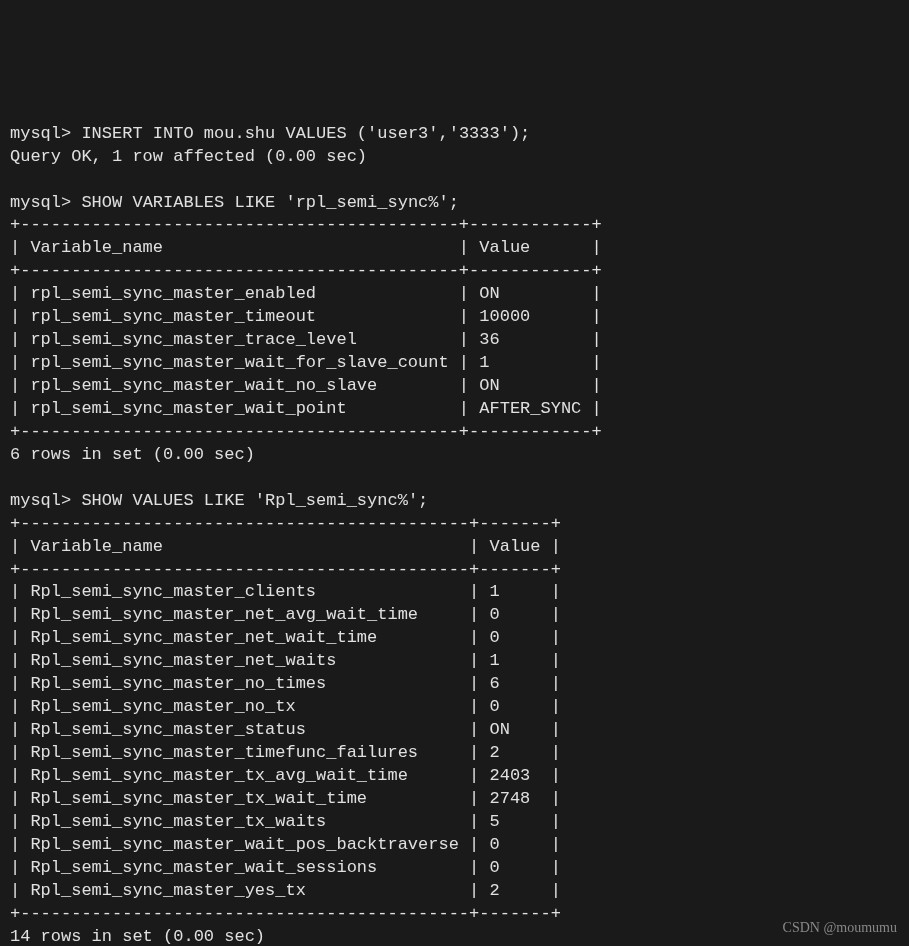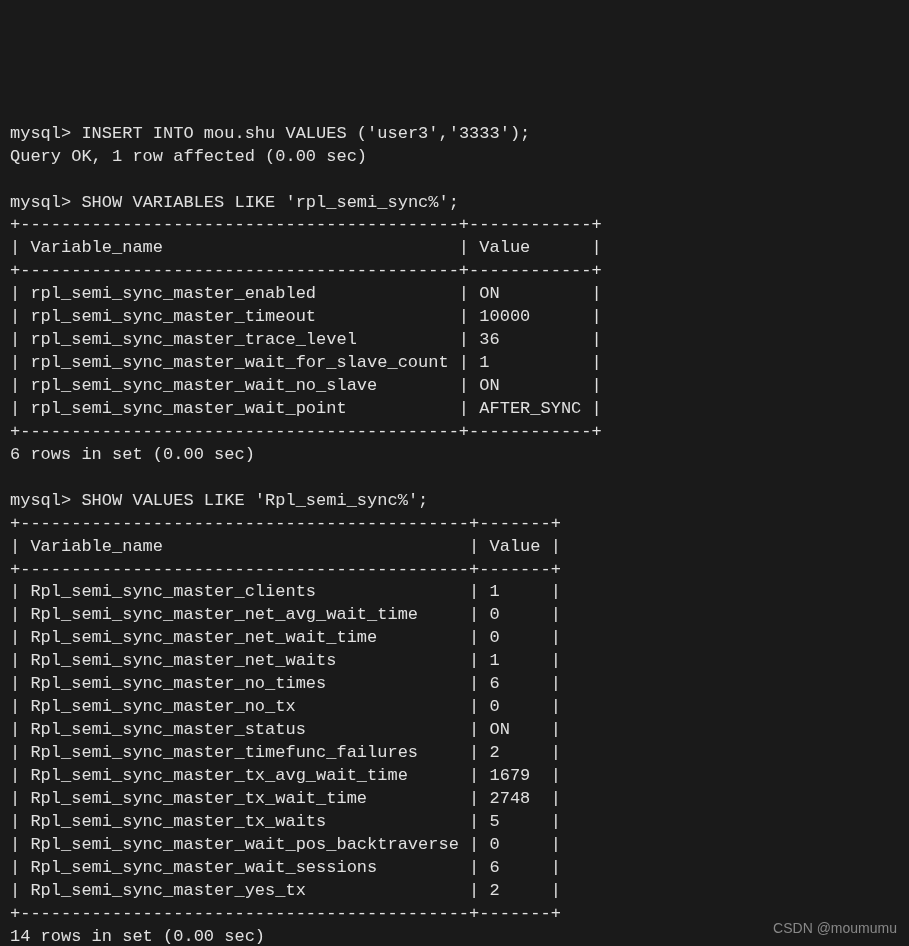--- a/index.html
+++ b/index.html
@@ -22,21 +22,21 @@
     }
     .line {
       white-space: pre;
     }
     .watermark {
       position: absolute;
       bottom: 8px;
       right: 12px;
       color: #888;
       font-size: 14px;
-      font-family: Liberation Sans, sans-serif;
+      font-family: Liberation Serif, serif;
     }
   </style>
 </head>
 <body>
 
 
 
 <div class="line">
 <span>mysql&gt; </span><span>INSERT INTO mou.shu VALUES ('user3','3333');</span>
 <span>Query OK, 1 row affected (0.00 sec)</span>
@@ -59,25 +59,25 @@
 <span>| Variable_name                              | Value |</span>
 <span>+--------------------------------------------+-------+</span>
 <span>| Rpl_semi_sync_master_clients               | 1     |</span>
 <span>| Rpl_semi_sync_master_net_avg_wait_time     | 0     |</span>
 <span>| Rpl_semi_sync_master_net_wait_time         | 0     |</span>
 <span>| Rpl_semi_sync_master_net_waits             | 1     |</span>
 <span>| Rpl_semi_sync_master_no_times              | 6     |</span>
 <span>| Rpl_semi_sync_master_no_tx                 | 0     |</span>
 <span>| Rpl_semi_sync_master_status                | ON    |</span>
 <span>| Rpl_semi_sync_master_timefunc_failures     | 2     |</span>
-<span>| Rpl_semi_sync_master_tx_avg_wait_time      | 1679  |</span>
+<span>| Rpl_semi_sync_master_tx_avg_wait_time      | 2403  |</span>
 <span>| Rpl_semi_sync_master_tx_wait_time          | 2748  |</span>
 <span>| Rpl_semi_sync_master_tx_waits              | 5     |</span>
 <span>| Rpl_semi_sync_master_wait_pos_backtraverse | 0     |</span>
-<span>| Rpl_semi_sync_master_wait_sessions         | 6     |</span>
+<span>| Rpl_semi_sync_master_wait_sessions         | 0     |</span>
 <span>| Rpl_semi_sync_master_yes_tx                | 2     |</span>
 <span>+--------------------------------------------+-------+</span>
 <span>14 rows in set (0.00 sec)</span>
 
 
 </div>
 
 <div class="watermark">CSDN @moumumu</div>
 
 

